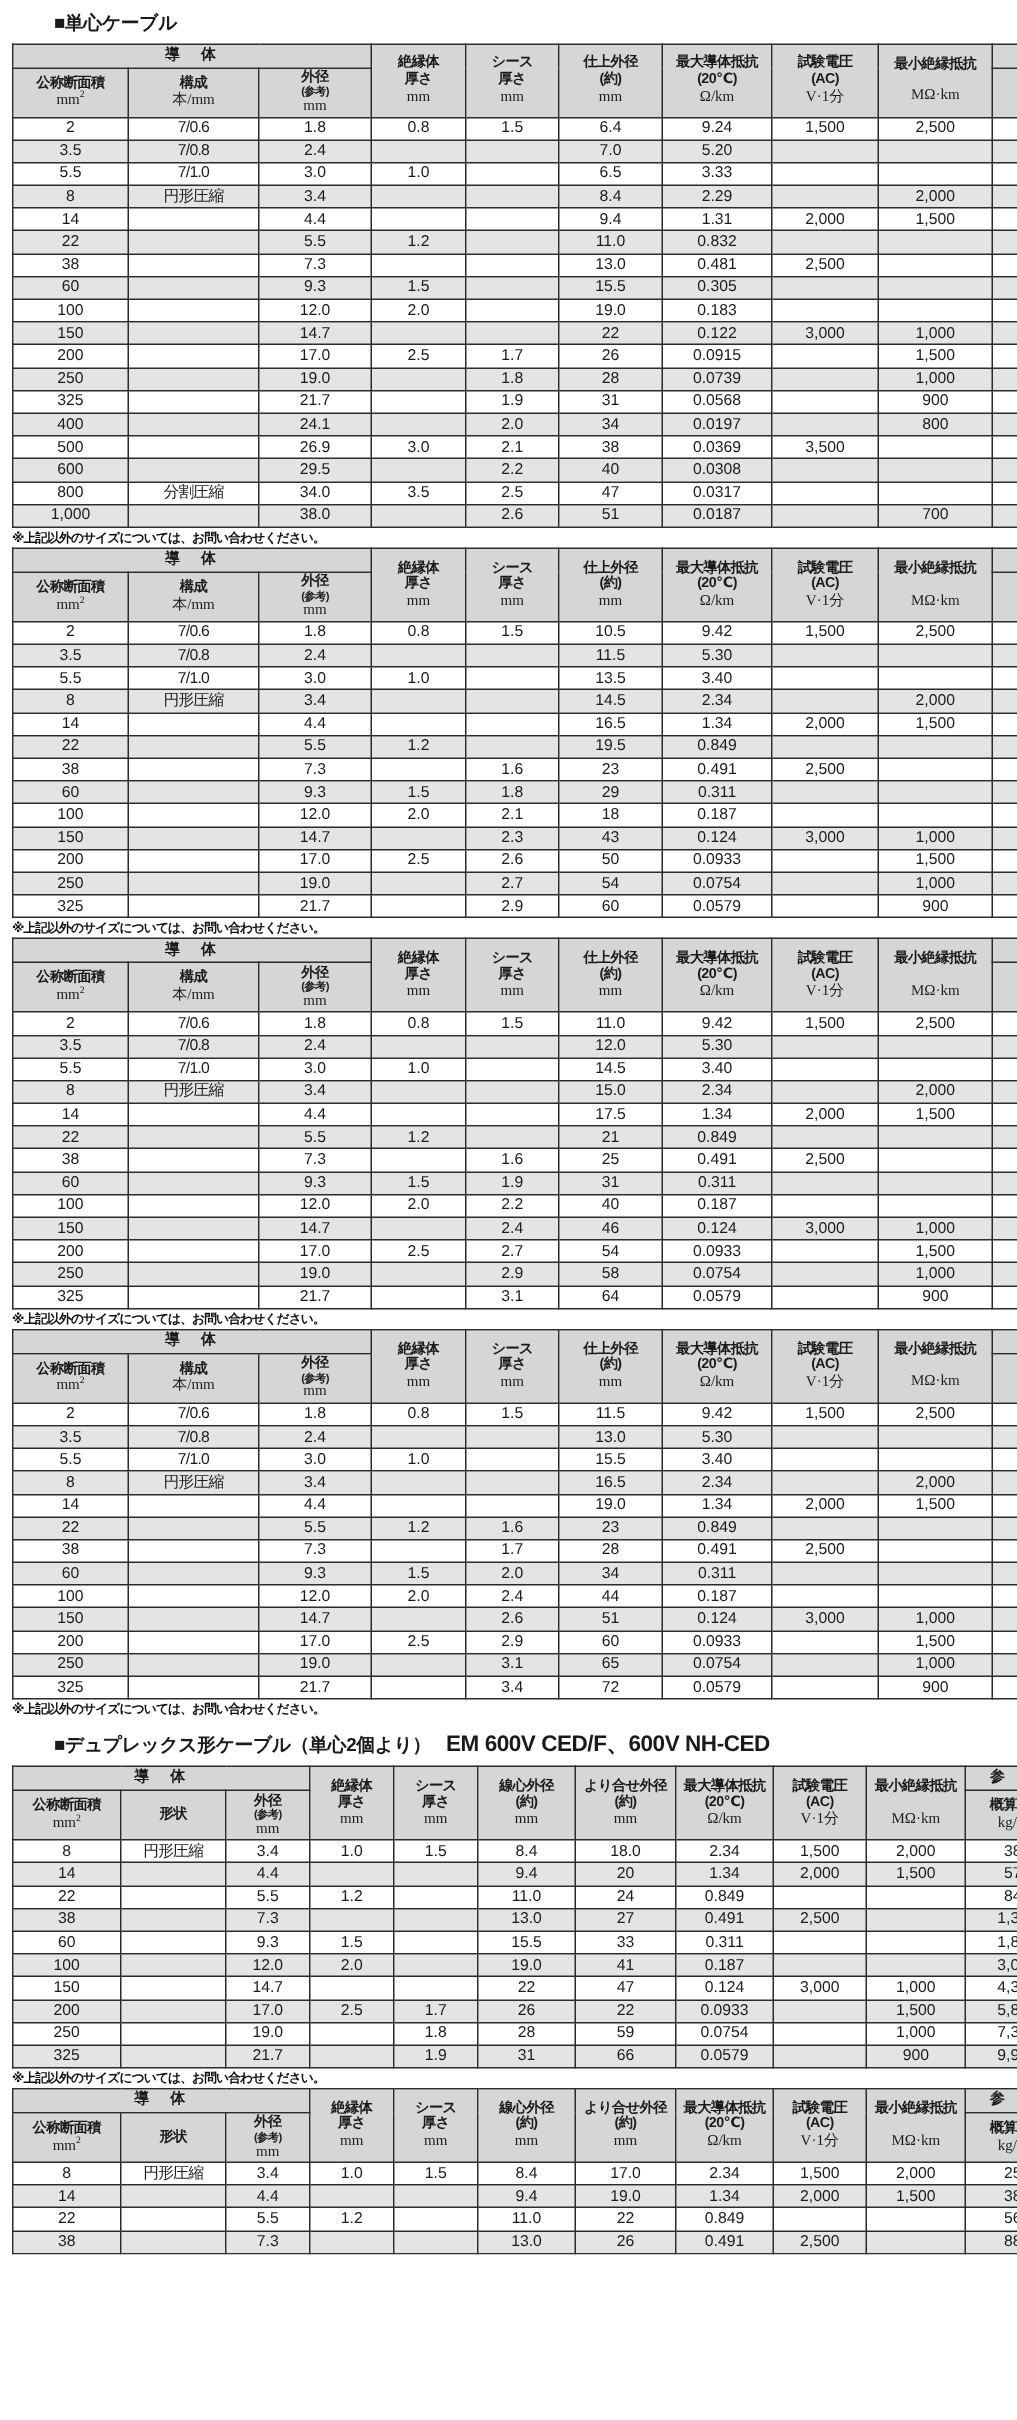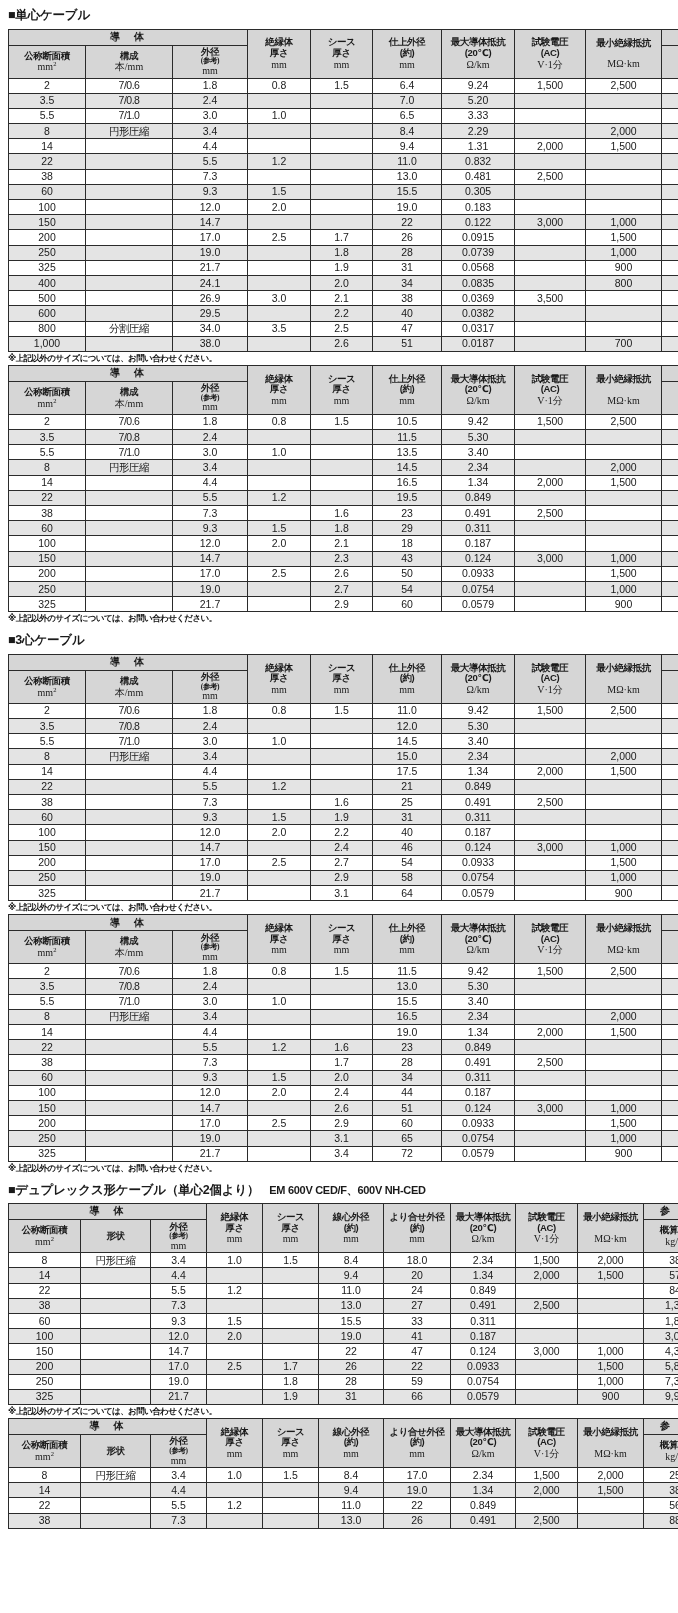--- a/index.html
+++ b/index.html
@@ -12,23 +12,24 @@
   }
   .page{width:678px;padding:0;box-sizing:border-box;}
   .section{padding:0 4px 0 4px;box-sizing:border-box;}
   .sec-title{
     font-size:12.5px;
     font-weight:bold;
     line-height:1;
     padding:9px 0 7px 4px;
     letter-spacing:-0.2px;
     white-space:nowrap;
+    margin-left:28px;
   }
   .sec-title .code{
-    font-size:11px;
+    font-size:15px;
     font-weight:bold;
     letter-spacing:-0.3px;
     padding-left:10px;
   }
   table.spec{
     border-collapse:collapse;
     width:670px;
     margin:0 0 0 4px;
     table-layout:fixed;
     font-size:10.5px;
@@ -53,21 +54,21 @@
     height:15px;
     letter-spacing:2px;
     margin-left:24px;
   }
   table.spec thead th.hcell{
     height:30px;
     padding:1px 0 1px 0;
   }
   .hl{display:block;line-height:1.12;}
   .hl.unit{font-weight:normal;font-family:"Liberation Serif","DejaVu Serif",serif;font-size:10px;letter-spacing:0;}
-  .hl.small{font-size:7.5px;line-height:1.0;font-family:Liberation Serif, serif;}
+  .hl.small{font-size:7.5px;line-height:1.0;}
   .hl.sub{font-size:9.5px;font-weight:bold;}
   table.spec tbody td{
     background:#ffffff;
     font-family:"Liberation Sans","DejaVu Sans",sans-serif;
     font-size:10.5px;
     height:14.2px;
   }
   table.spec tbody tr.alt td{background:#e4e4e4;}
   table.spec tbody td.shape{font-size:10.5px;letter-spacing:-0.5px;}
   .note{
@@ -309,21 +310,21 @@
             <td>900</td>
             <td>3,300</td>
           </tr>
           <tr class="alt">
             <td>400</td>
             <td class="shape"></td>
             <td>24.1</td>
             <td></td>
             <td>2.0</td>
             <td>34</td>
-            <td>0.0835</td>
+            <td>0.0197</td>
             <td></td>
             <td>800</td>
             <td>4,020</td>
           </tr>
           <tr class="">
             <td>500</td>
             <td class="shape"></td>
             <td>26.9</td>
             <td>3.0</td>
             <td>2.1</td>
@@ -333,21 +334,21 @@
             <td></td>
             <td>5,030</td>
           </tr>
           <tr class="alt">
             <td>600</td>
             <td class="shape"></td>
             <td>29.5</td>
             <td></td>
             <td>2.2</td>
             <td>40</td>
-            <td>0.0382</td>
+            <td>0.0308</td>
             <td></td>
             <td></td>
             <td>5,980</td>
           </tr>
           <tr class="">
             <td>800</td>
             <td class="shape">分割圧縮</td>
             <td>34.0</td>
             <td>3.5</td>
             <td>2.5</td>
@@ -596,21 +597,20 @@
             <td>0.0579</td>
             <td></td>
             <td>900</td>
             <td>7,330</td>
           </tr>
         </tbody>
       </table>
       <div class="note">※上記以外のサイズについては、お問い合わせください。</div>
     </div>
     <div class="section">
-      <div class="sec-title">■3心ケーブル</div>
       <table class="spec">
         <colgroup>
           <col style="width:77px">
           <col style="width:87px">
           <col style="width:75px">
           <col style="width:63px">
           <col style="width:62px">
           <col style="width:69px">
           <col style="width:73px">
           <col style="width:71px">

